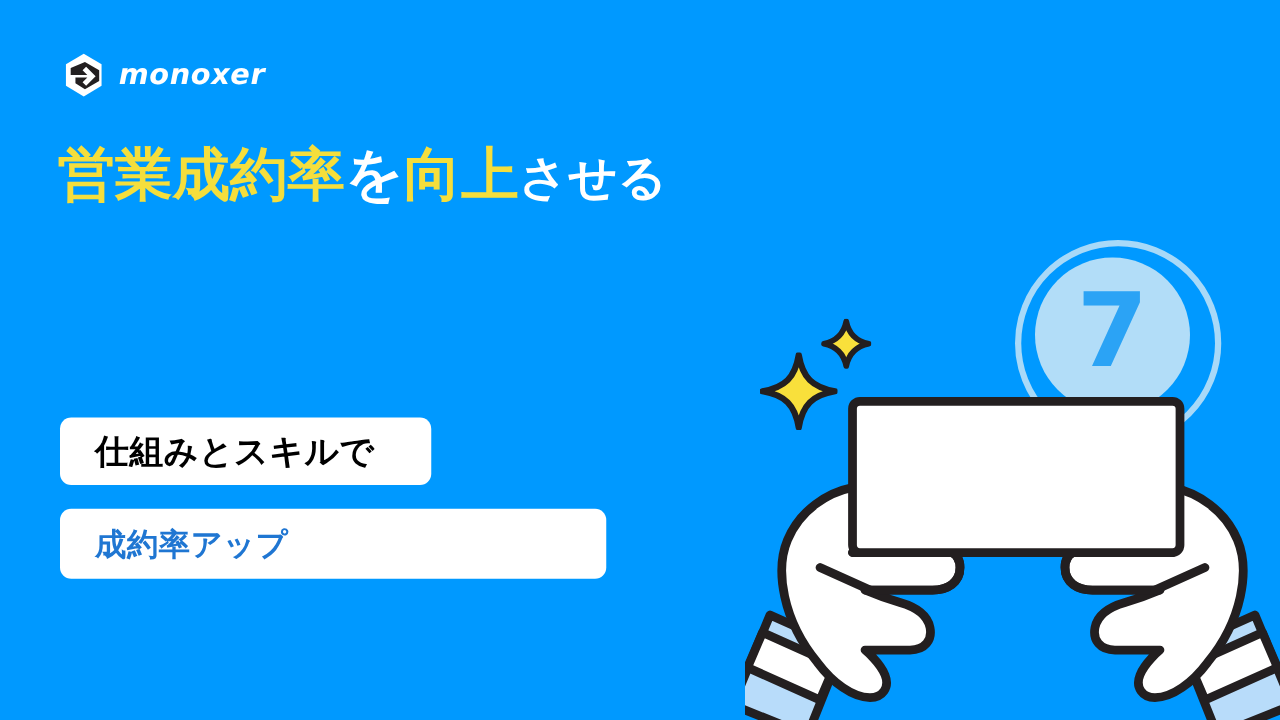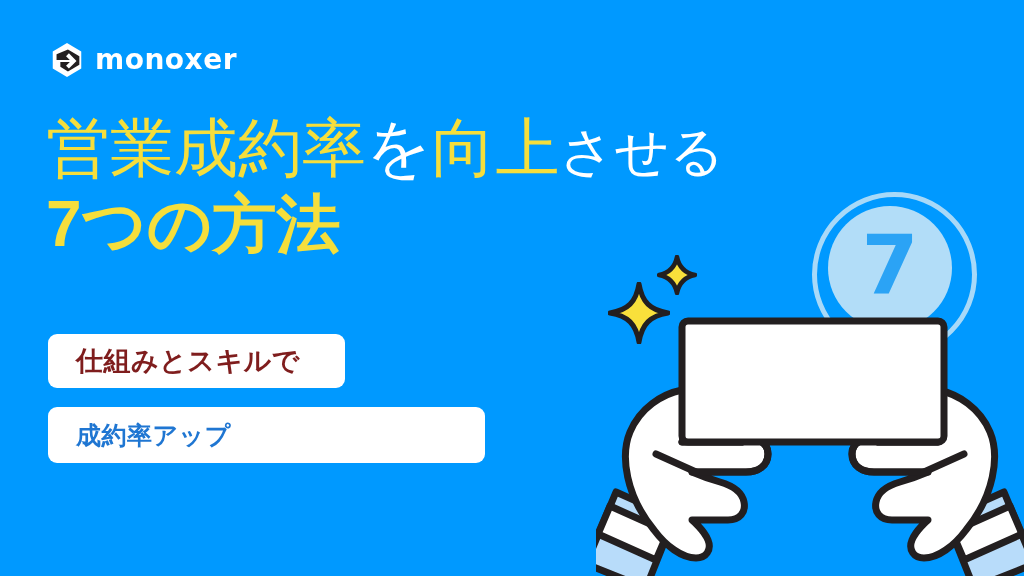--- a/index.html
+++ b/index.html
@@ -17,34 +17,35 @@
 
   
   #logo {
     position:absolute; left:48px; top:40px;
     display:flex; align-items:center; gap:9px;
     height:40px;
   }
   #logo-mark { width:38px; height:38px; display:block; }
   #logo-word {
     color:#ffffff;
-    font-size:28px;
+    font-size:23px;
     font-weight:700;
     letter-spacing:0.5px;
     line-height:1;
     font-family:"DejaVu Sans", sans-serif;
+    font-style:italic;
   }
 
   
   #headline {
     position:absolute; left:46px; top:116px;
     width:700px;
   }
   .hl-line { line-height:1.0; white-space:nowrap; }
-  #hl-line1 { font-size:64px; font-weight:400; margin-bottom:12px; }
+  #hl-line1 { font-size:46px; font-weight:700; margin-bottom:12px; }
   #hl-line2 { font-size:64px; font-weight:700; }
   .y { color:#F5DE3C; }
   .w { color:#FFFFFF; }
   .sm { font-size:0.84em; }
 
   
   #pills { position:absolute; left:48px; top:334px; }
   .pill {
     background:#FFFFFF;
     border-radius:9px;
@@ -53,21 +54,21 @@
     padding:0 22px 0 28px;
     font-size:27px;
     font-weight:700;
     white-space:nowrap;
     color:#111111;
     letter-spacing:0.5px;
   }
   #pill-1 { width:297px; margin-bottom:19px; }
   #pill-2 { width:437px; height:56px; font-size:25px; }
   .blue-txt { color:#1F76D2; }
-  .black-txt { color:#7f1d1d; }
+  .black-txt { color:#000000; }
 
   
   #badge {
     position:absolute; left:812px; top:192px;
     width:165px; height:165px;
   }
   #badge-ring {
     position:absolute; inset:0;
     border-radius:50%;
     border:5px solid #A8D9F8;
@@ -109,21 +110,20 @@
   <div id="logo">
     <svg id="logo-mark" viewBox="0 0 40 40">
       <path d="M20 2 L35 11 L35 29 L20 38 L5 29 L5 11 Z" fill="#FFFFFF"></path>
       <path d="M21 9 L33 16 L33 25 L21 32 L13 27 L13 22 L23 22 L19 26 L22 29 L30 21 L22 13 L19 16 L23 20 L9 20 L9 14 Z" fill="#231F20"></path>
     </svg>
     <span id="logo-word">monoxer</span>
   </div>
 
   <div id="headline">
     <div class="hl-line" id="hl-line1"><span class="y">営業成約率</span><span class="w">を</span><span class="y">向上</span><span class="w sm">させる</span></div>
-    <div class="hl-line y" id="hl-line2">7つの方法</div>
   </div>
 
   <div id="pills">
     <div class="pill" id="pill-1">
         <span class="black-txt">仕組みとスキルで</span>
       </div>
     <div class="pill" id="pill-2">
         <span class="blue-txt">成約率アップ</span>
       </div>
   </div>

